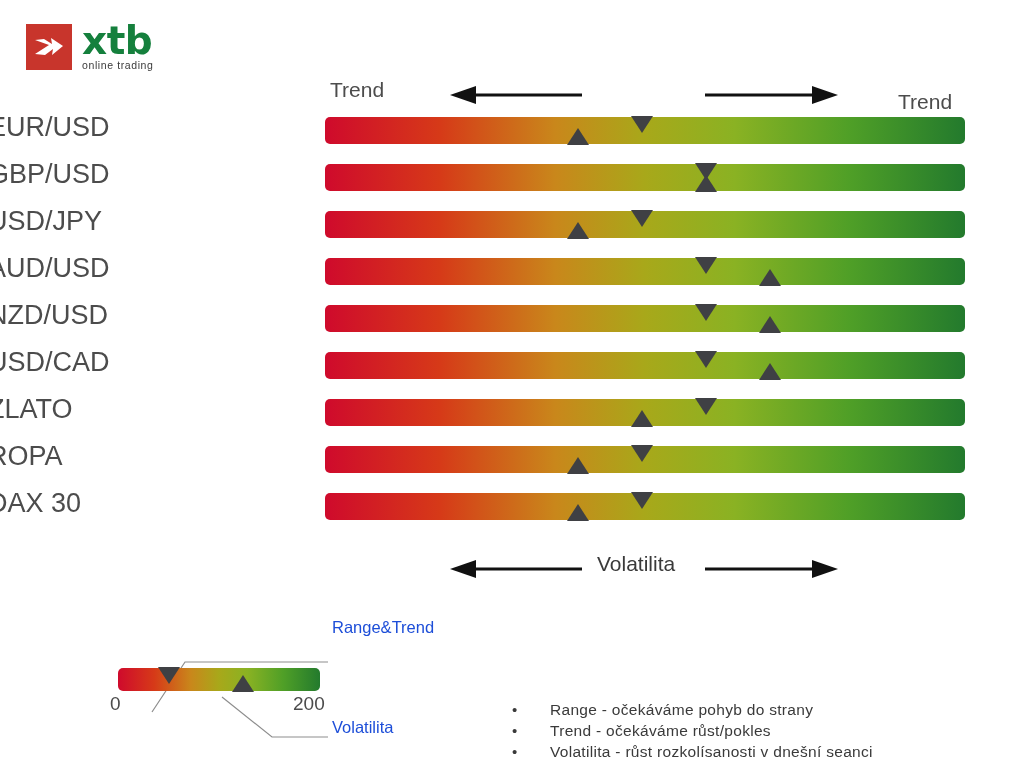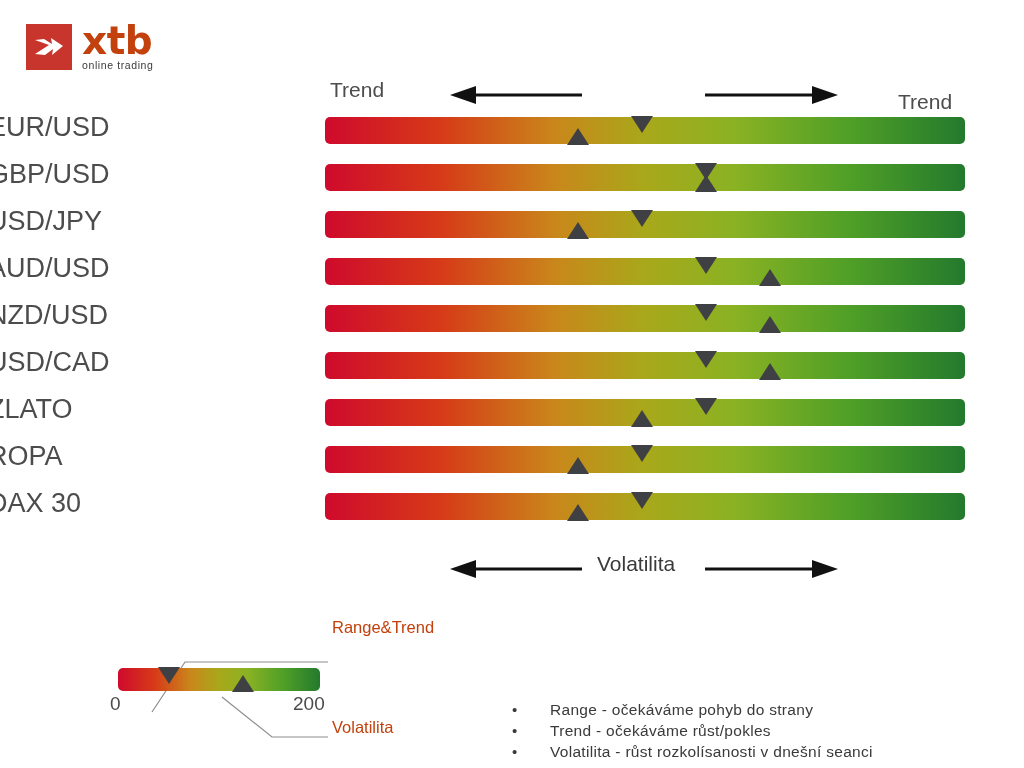--- a/index.html
+++ b/index.html
@@ -35,21 +35,21 @@
   #logo-mark svg { position: absolute; left: 0; top: 0; }
   #logo-text {
     margin-left: 10px;
     position: relative;
     top: -3px;
   }
   #logo-word {
     font-family: "DejaVu Sans", sans-serif;
     font-size: 39px;
     font-weight: bold;
-    color: #c2410c;
+    color: #15803d;
     letter-spacing: -0.5px;
     line-height: 40px;
   }
   #logo-tag {
     font-family: "Liberation Sans", sans-serif;
     font-size: 10.5px;
     color: #3a3a3a;
     letter-spacing: 0.6px;
     margin-top: -2px;
     margin-left: 0;
@@ -156,21 +156,21 @@
     position: absolute;
     font-size: 19px;
     color: #4c4c4c;
     top: 93px;
   }
   #tick-0 { left: 110px; }
   #tick-100 { left: 293px; }
   .callout-label {
     position: absolute;
     font-size: 16.5px;
-    color: #c2410c;
+    color: #1d4ed8;
   }
   #callout-rt { left: 332px; top: 18px; }
   #callout-vol { left: 332px; top: 118px; }
   #legend-lines { position: absolute; left: 0; top: 0; }
 
   
   #bullets {
     position: absolute;
     left: 512px; top: 664px;
     width: 470px;

